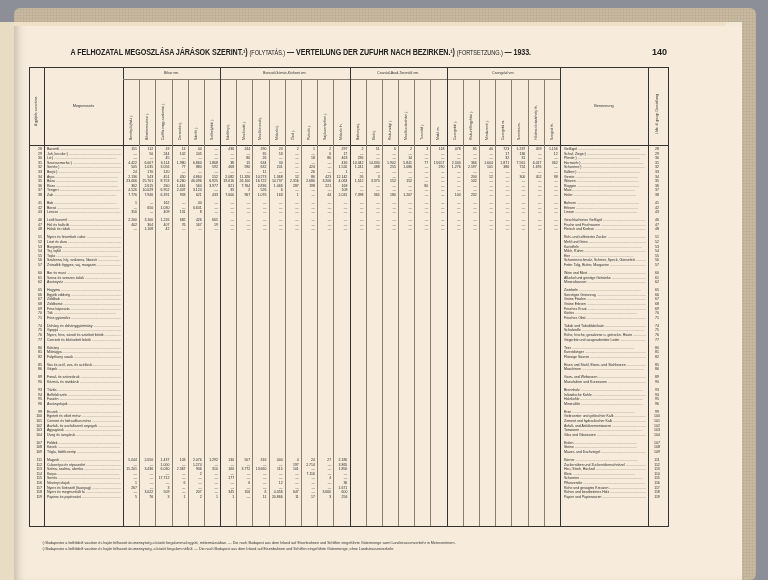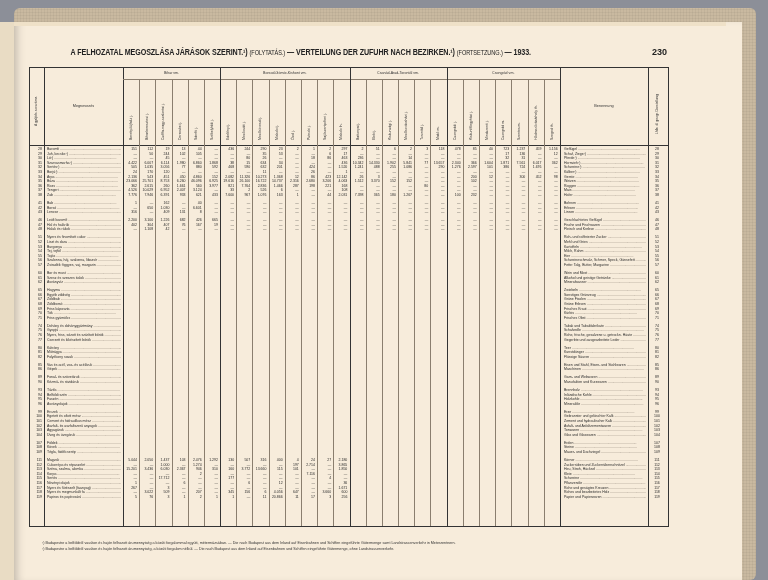--- a/index.html
+++ b/index.html
@@ -42,21 +42,21 @@
 <div class="page-top-strip"></div>
 
 <div class="title">
   <span>A FELHOZATAL MEGOSZLÁSA JÁRÁSOK SZERINT.¹)</span>
   <span class="thin">(FOLYTATÁS.)</span>
   <span>—</span>
   <span>VERTEILUNG DER ZUFUHR NACH BEZIRKEN.¹)</span>
   <span class="thin">(FORTSETZUNG.)</span>
   <span>— 1933.</span>
 </div>
-<div class="pagenum">230</div>
+<div class="pagenum">140</div>
 
 <div class="table" id="tbl">
   <div class="hline" style="top:77px"></div>
   <div class="vline thick" style="left:14px"></div>
   <div class="vline thick" style="left:93px"></div>
   <div class="vline thick" style="left:530px"></div>
   <div class="vline thick" style="left:618px"></div>
   <div class="vhdr" style="left:4px;top:58px">A gyűjtés sorszáma</div>
   <div class="hdr-label" style="left:14px;width:79px;top:36px">Megnevezés</div>
   <div class="hdr-label" style="left:530px;width:88px;top:36px">Benennung</div>

